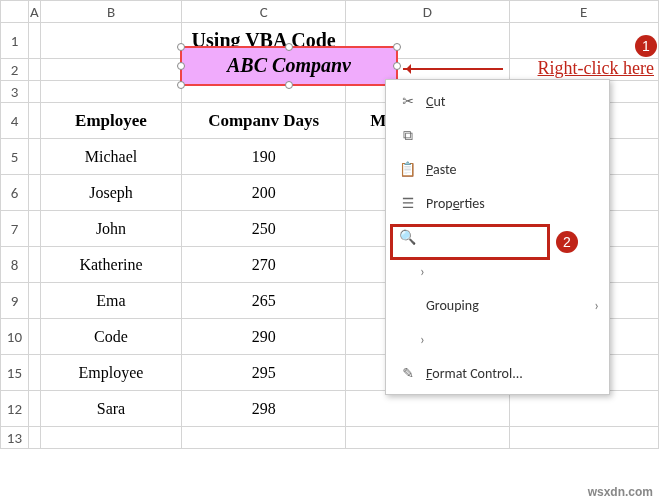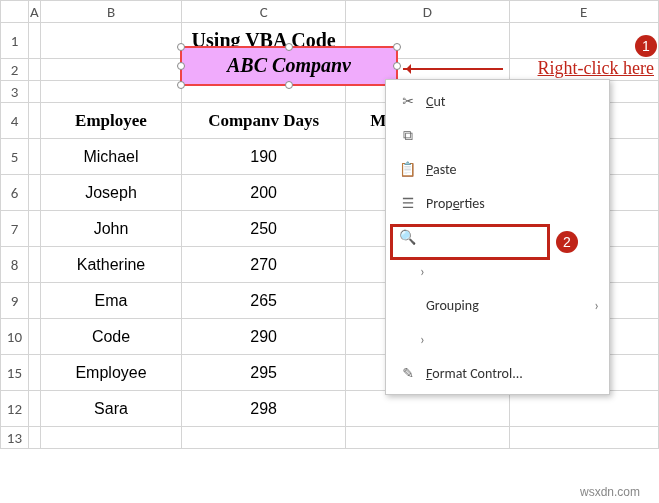--- a/index.html
+++ b/index.html
@@ -42,21 +42,21 @@
     }
     .data-header {
       background: #b4c6e7;
       border: 1px solid #222;
       font-family: "Times New Roman", serif;
       font-weight: bold;
       font-size: 17px;
     }
     .data-cell {
       border: 1px solid #222;
-      font-family: Liberation Sans, sans-serif;
+      font-family: Liberation Serif, serif;
       font-size: 16px;
     }
     
     .textbox-obj {
       position: absolute;
       left: 180px; top: 46px;
       width: 218px; height: 40px;
       background: #f0abfc;
       border: 2px solid #ef4444;
     }
@@ -151,24 +151,25 @@
       width: 160px; height: 36px;
       border: 3px solid #c02418;
       pointer-events: none;
     }
     .badge-2 {
       position: absolute;
       left: 556px; top: 231px;
     }
     .watermark {
       position: absolute;
-      right: 19px; bottom: 4px;
+      right: 6px; bottom: 4px;
       font-size: 12px;
       color: #888;
       font-family: Arial;
+      font-weight: bold;
     }
   </style>
 </head>
 <body>
 
 <table class="sheet">
   <tbody>
       <tr>
     <th class="corner"></th>
     <th class="colhdr colA">A</th>

